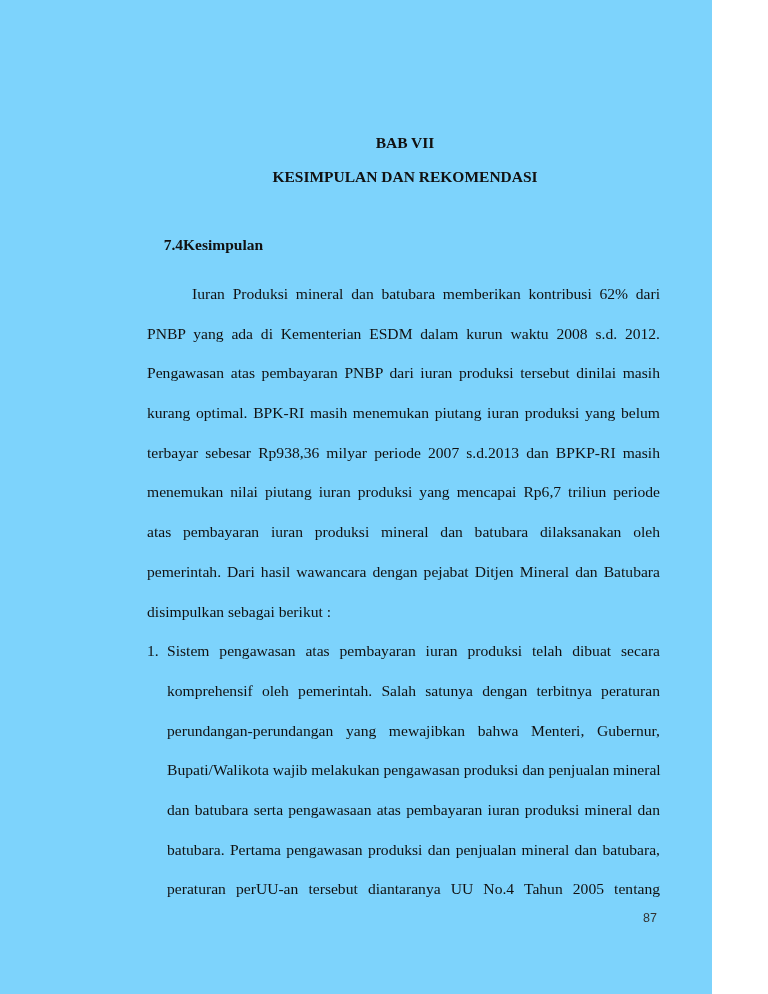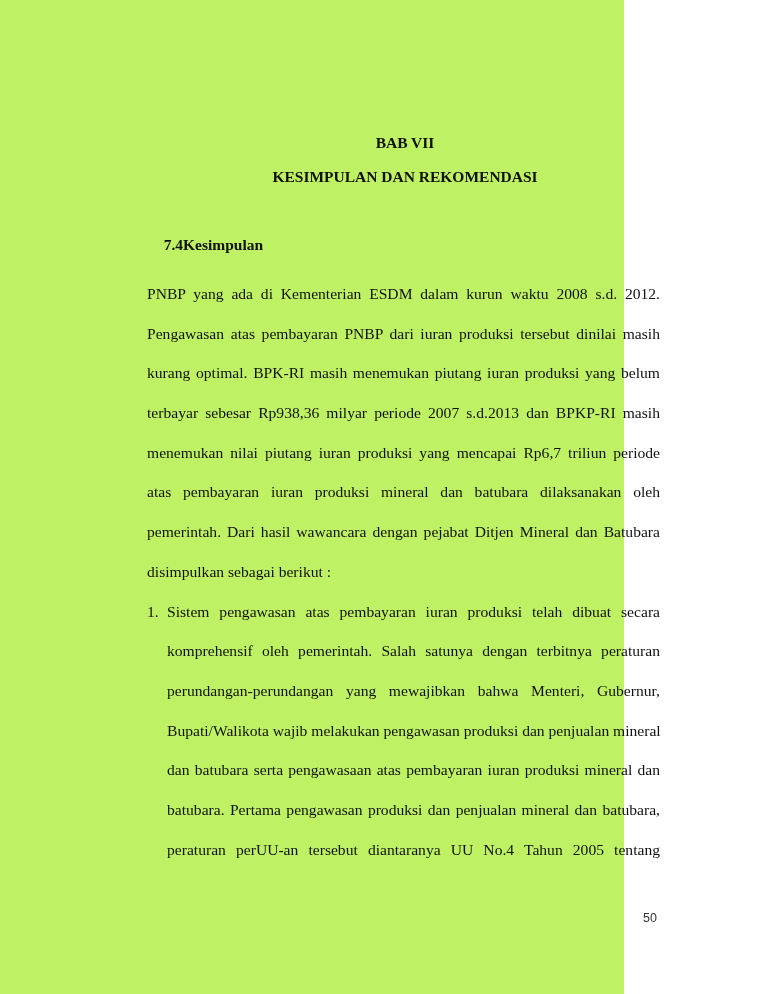--- a/index.html
+++ b/index.html
@@ -11,23 +11,23 @@
       width: 768px;
       height: 994px;
       position: relative;
       overflow: hidden;
       font-family: "Liberation Serif", "DejaVu Serif", serif;
       color: #111111;
     }
     .page {
       position: absolute;
       left: 0; top: 0;
-      width: 624px;
+      width: 712px;
       height: 994px;
-      background: #bef264;
+      background: #7dd3fc;
       text-decoration: underline;
     }
     .chapter-title {
       position: absolute;
       left: 0;
       width: 810px;
       text-align: center;
       font-weight: bold;
       font-size: 15.5px;
       line-height: 18px;
@@ -103,20 +103,21 @@
 <div class="page">
 
   <div id="bab" class="chapter-title">BAB VII</div>
   <div id="bab-sub" class="chapter-title">KESIMPULAN DAN REKOMENDASI</div>
 
   <div class="section-heading">
     <span class="num">7.4</span><span>Kesimpulan</span>
   </div>
 
   <div class="body-block" style="top:284px;">
+    <div class="line indent">Iuran Produksi mineral dan batubara memberikan kontribusi 62% dari</div>
     <div class="line">PNBP yang ada di Kementerian ESDM dalam kurun waktu 2008 s.d. 2012.</div>
     <div class="line">Pengawasan atas pembayaran PNBP dari iuran produksi tersebut dinilai masih</div>
     <div class="line">kurang optimal. BPK-RI masih menemukan piutang iuran produksi yang belum</div>
     <div class="line">terbayar sebesar Rp938,36 milyar periode 2007 s.d.2013 dan BPKP-RI masih</div>
     <div class="line">menemukan nilai piutang iuran produksi yang mencapai Rp6,7 triliun periode</div>
     <div class="line">atas pembayaran iuran produksi mineral dan batubara dilaksanakan oleh</div>
     <div class="line">pemerintah. Dari hasil wawancara dengan pejabat Ditjen Mineral dan Batubara</div>
     <div class="line last">disimpulkan sebagai berikut :</div>
 
     <div class="line list-first">
@@ -137,14 +138,14 @@
       </div>
     <div class="line list-cont">
         <span class="justify">batubara. Pertama pengawasan produksi dan penjualan mineral dan batubara,</span>
       </div>
     <div class="line list-cont">
         <span class="justify">peraturan perUU-an tersebut diantaranya UU No.4 Tahun 2005 tentang</span>
       </div>
 
   </div>
 
-  <div class="page-number">50</div>
+  <div class="page-number">87</div>
 </div>
 
 </body></html>

